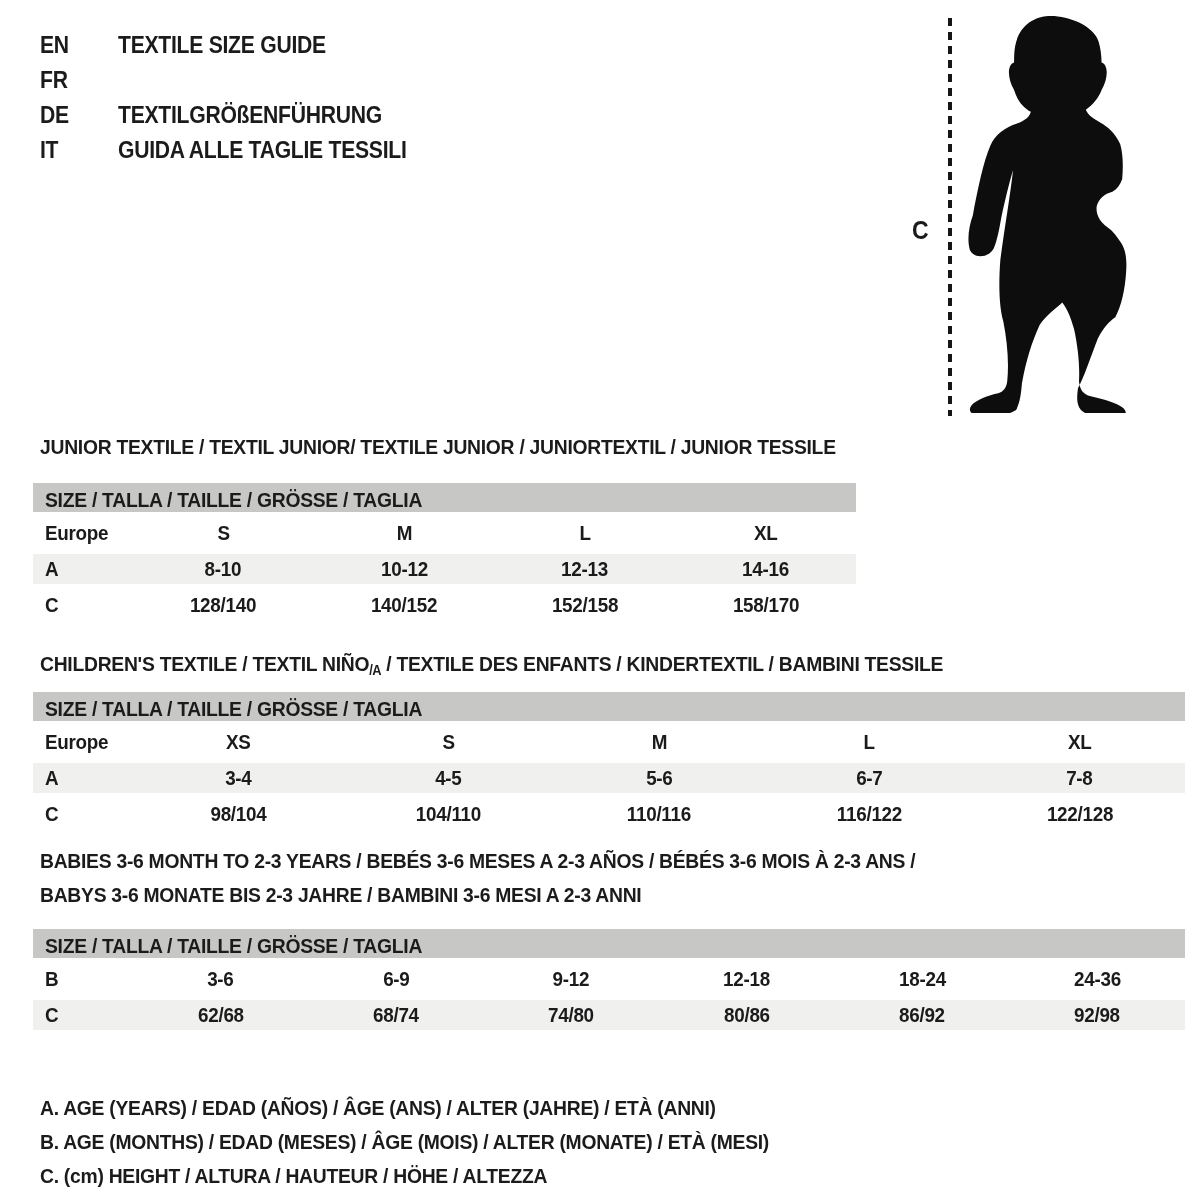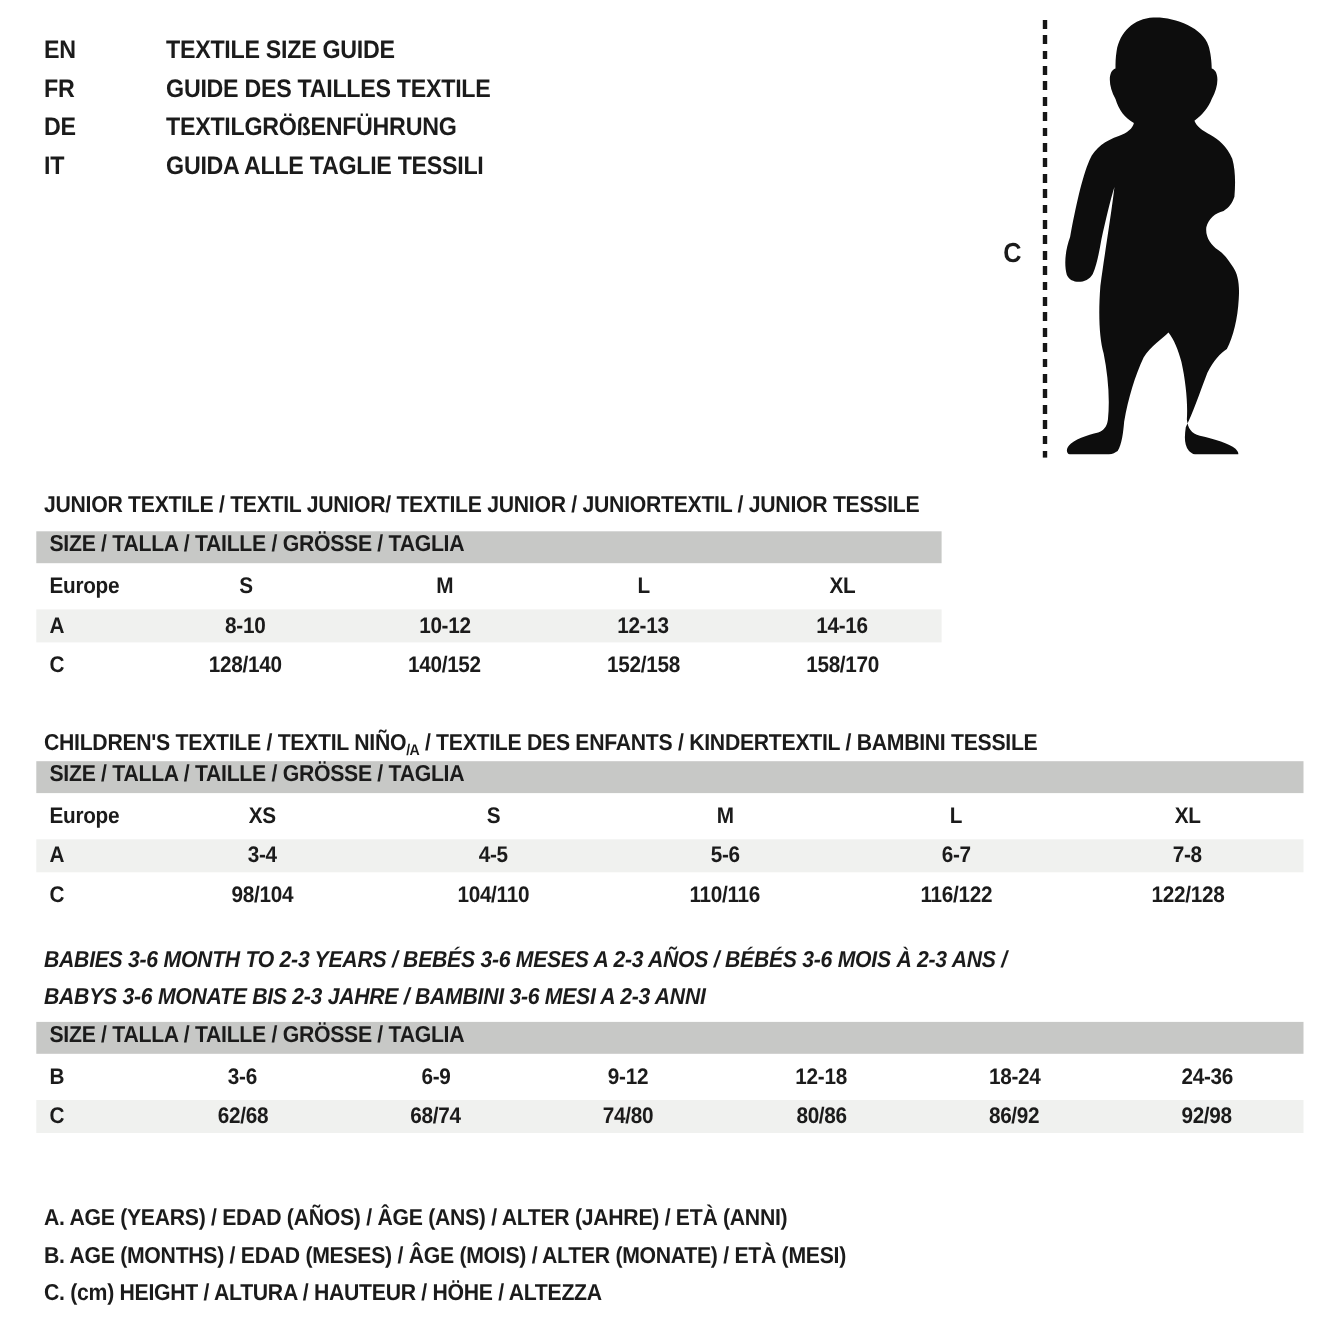--- a/index.html
+++ b/index.html
@@ -11,66 +11,65 @@
     font-weight:700;
     color:#1b1b1b;
     letter-spacing:-0.3px;
     overflow:hidden;
   }
   .cnd { display:inline-block; transform:scaleX(0.92); transform-origin:0 50%; white-space:nowrap; }
   .cnd-c { display:inline-block; transform:scaleX(0.92); transform-origin:50% 50%; white-space:nowrap; }
 
   
   .lang-header { position:absolute; left:40px; top:28px; }
-  .lang-row { display:flex; height:35px; align-items:center; font-size:23px;gap:33px; }
+  .lang-row { display:flex; height:35px; align-items:center; font-size:23px; }
   .lang-code { width:78px; }
 
   
   .measure-line {
     position:absolute; left:948px; top:18px; width:4px; height:398px;
     background:repeating-linear-gradient(to bottom,#161616 0 8px,transparent 8px 14px);
   }
   .measure-label { position:absolute; left:912px; top:216px; font-size:25px; }
   .toddler { position:absolute; left:962px; top:13px; }
 
   
-  .section-title { position:absolute; left:40px; font-size:21px; line-height:22px;margin-top:12px; }
+  .section-title { position:absolute; left:40px; font-size:21px; line-height:22px; }
   .title-junior { top:436px; }
   .title-children { top:653px; }
-  .title-babies { top:844px; line-height:34px;font-style:italic; }
+  .title-babies { top:844px; line-height:34px; }
   .sub { font-size:14px; vertical-align:-4px; letter-spacing:-0.5px; }
 
   
   .tbl { position:absolute; left:33px; }
   .tbl-junior { top:483px; width:823px; }
   .tbl-children { top:692px; width:1152px; }
   .tbl-babies { top:929px; width:1152px; }
   .tbl-hdr {
-    height:29px; background:#c7c8c6; display:flex; align-items:flex-start;
+    height:29px; background:#c7c8c6; display:flex; align-items:flex-end;
     padding-left:12px; font-size:21px;
   }
   .t-row { height:30px; display:flex; align-items:center; margin-top:6px; font-size:20.5px; }
   .t-row.shaded { background:#f0f1ef; }
   .t-lbl { width:100px; padding-left:12px; }
   .t-cell { flex:1; text-align:center; }
 
   
   .legend { position:absolute; left:40px; top:1067px; font-size:21px; line-height:34px;margin-top:24px; }
 </style>
 </head>
 <body>
 
 <div class="lang-header">
   <div class="lang-row">
     <span class="lang-code"><span class="cnd">EN</span></span>
     <span class="lang-label"><span class="cnd">TEXTILE SIZE GUIDE</span></span>
   </div>
   <div class="lang-row">
     <span class="lang-code"><span class="cnd">FR</span></span>
-    <span class="lang-label"><span class="cnd">GUIDE DES TAILLES TEXTILE</span></span>
   </div>
   <div class="lang-row">
     <span class="lang-code"><span class="cnd">DE</span></span>
     <span class="lang-label"><span class="cnd">TEXTILGRÖßENFÜHRUNG</span></span>
   </div>
   <div class="lang-row">
     <span class="lang-code"><span class="cnd">IT</span></span>
     <span class="lang-label"><span class="cnd">GUIDA ALLE TAGLIE TESSILI</span></span>
   </div>
 </div>

